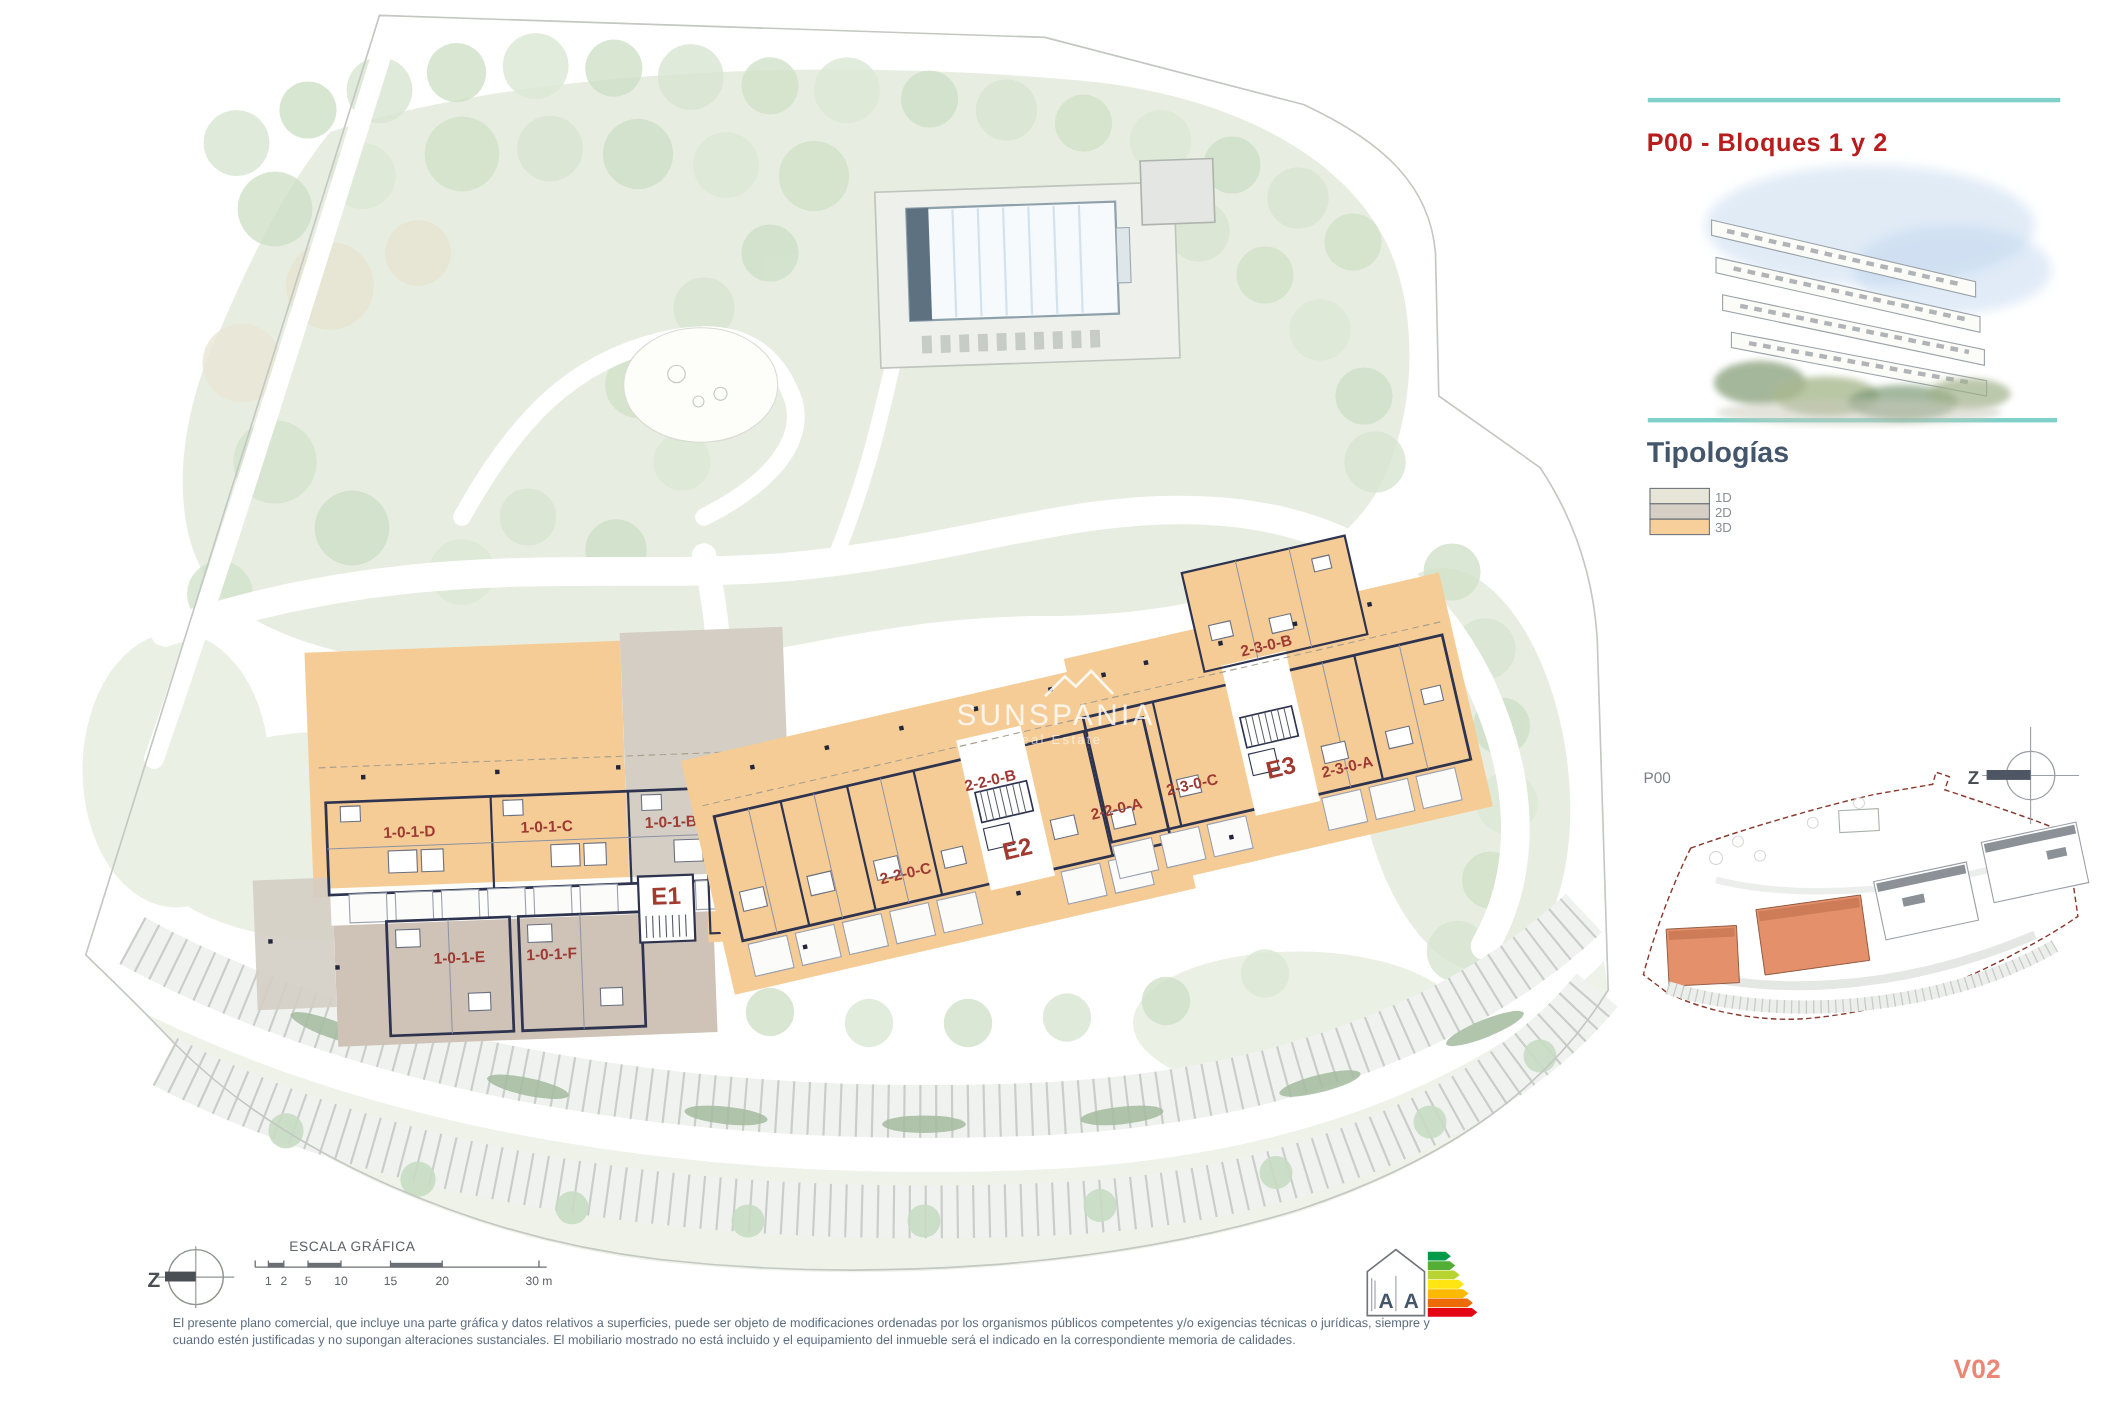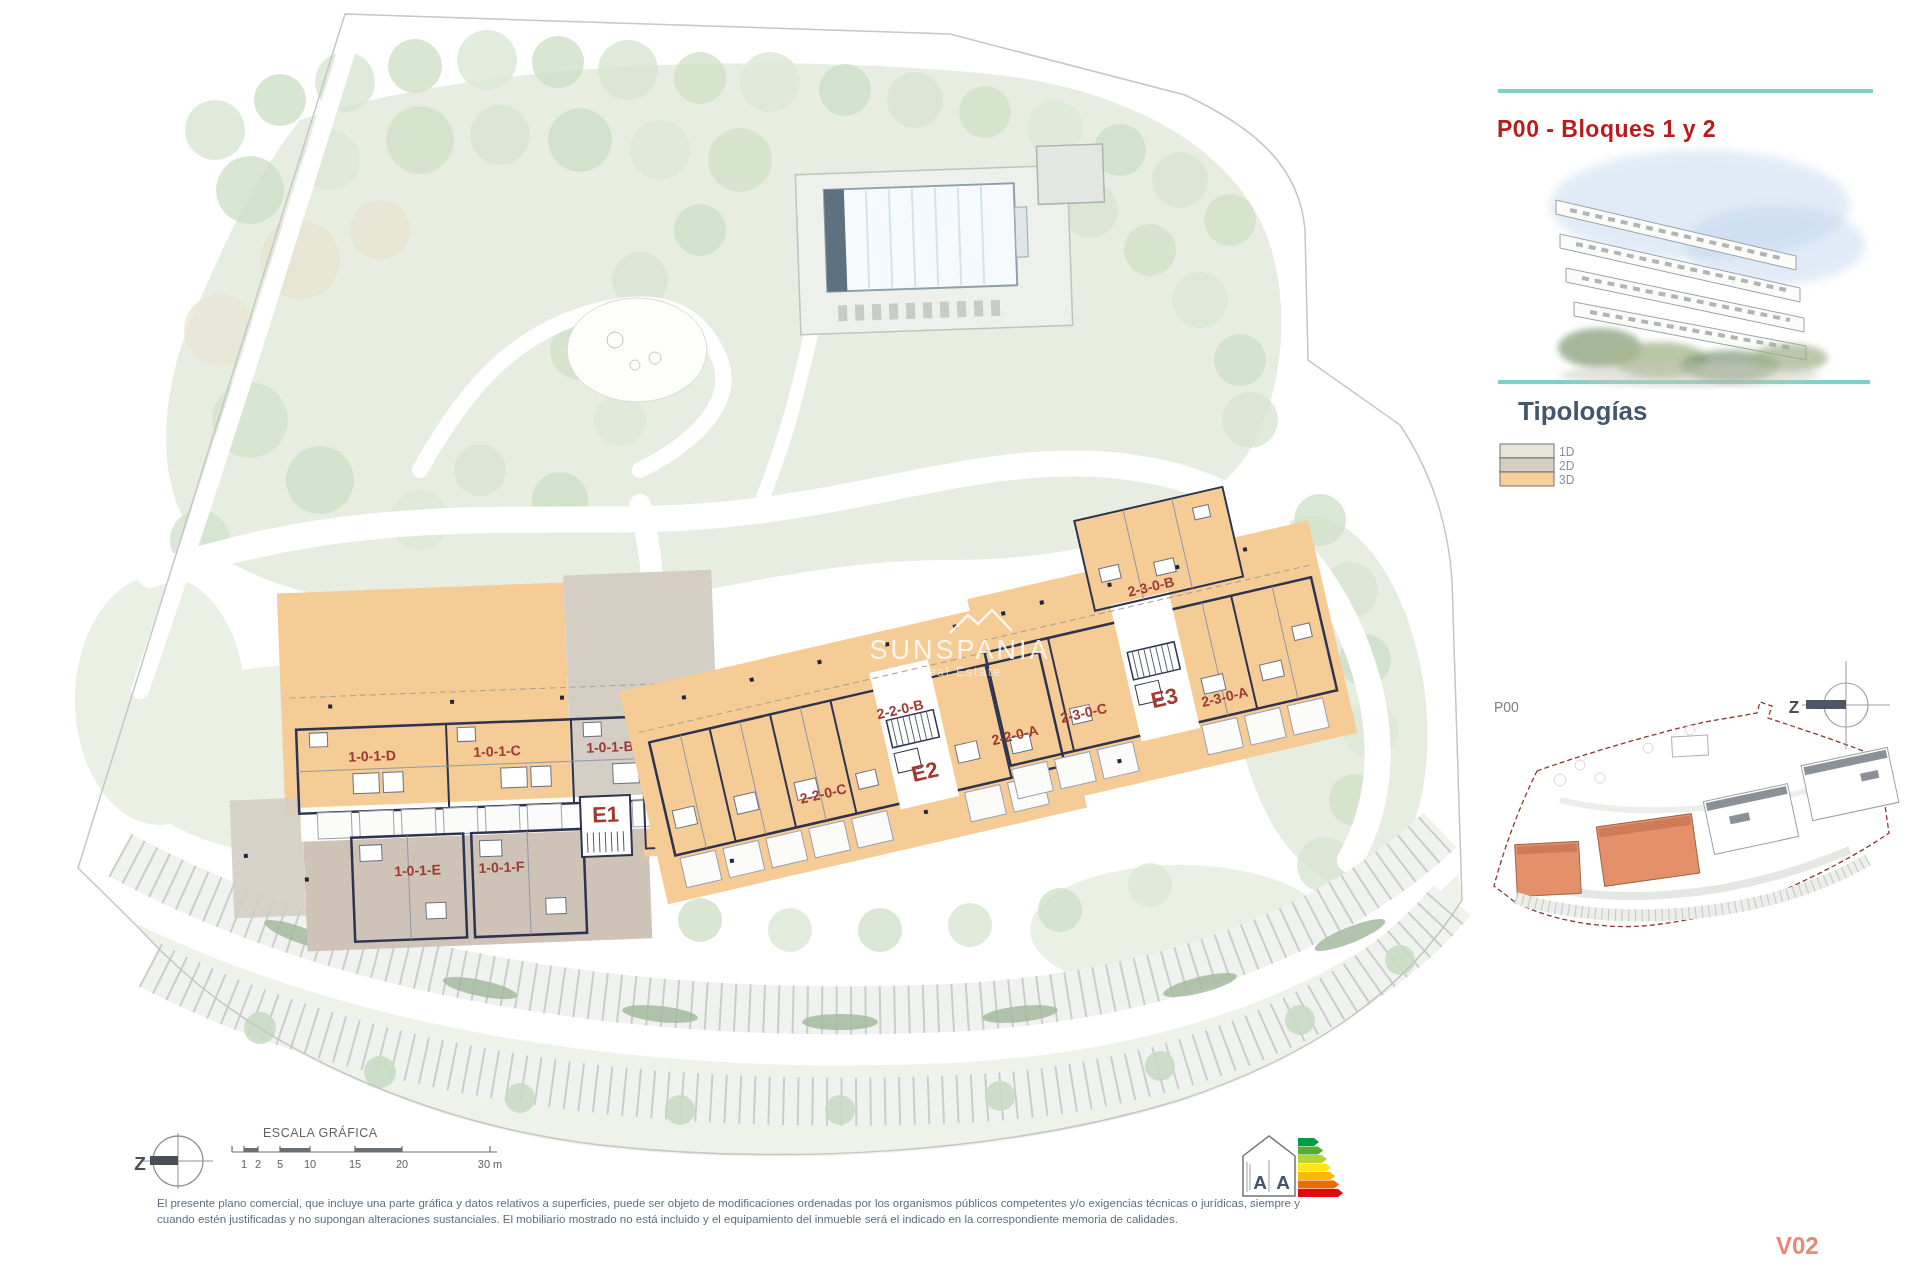--- a/index.html
+++ b/index.html
@@ -484,20 +484,20 @@
       <path d="M1298,1155 h24 l5,4 l-5,4 h-24 z" fill="#b8d432"></path>
       <path d="M1298,1163.5 h28 l5,4 l-5,4 h-28 z" fill="#ffe612"></path>
       <path d="M1298,1172 h32 l5,4 l-5,4 h-32 z" fill="#fbba00"></path>
       <path d="M1298,1180.5 h36 l5,4 l-5,4 h-36 z" fill="#ec6b06"></path>
       <path d="M1298,1189 h40 l5,4 l-5,4 h-40 z" fill="#e30613"></path>
     </g>
   </g>
 </svg>
 
 <div class="abs h-title" style="left:1497px;top:116px;">P00 - Bloques 1 y 2</div>
-<div class="abs h-tipo" style="left:1497px;top:396px;margin-left:21px;">Tipologías</div>
+<div class="abs h-tipo" style="left:1497px;top:396px;">Tipologías</div>
 
 <div class="abs disc" style="left:157px;top:1196px;width:1380px;">El presente plano comercial, que incluye una parte gráfica y datos relativos a superficies, puede ser objeto de modificaciones ordenadas por los organismos públicos competentes y/o exigencias técnicas o jurídicas, siempre y</div>
 <div class="abs disc" style="left:157px;top:1212px;width:1380px;">cuando estén justificadas y no supongan alteraciones sustanciales. El mobiliario mostrado no está incluido y el equipamiento del inmueble será el indicado en la correspondiente memoria de calidades.</div>
 
 <div class="abs ver" style="left:1776px;top:1212px;margin-top:20px;">V02</div>
 
 </div>
 
 </body></html>

